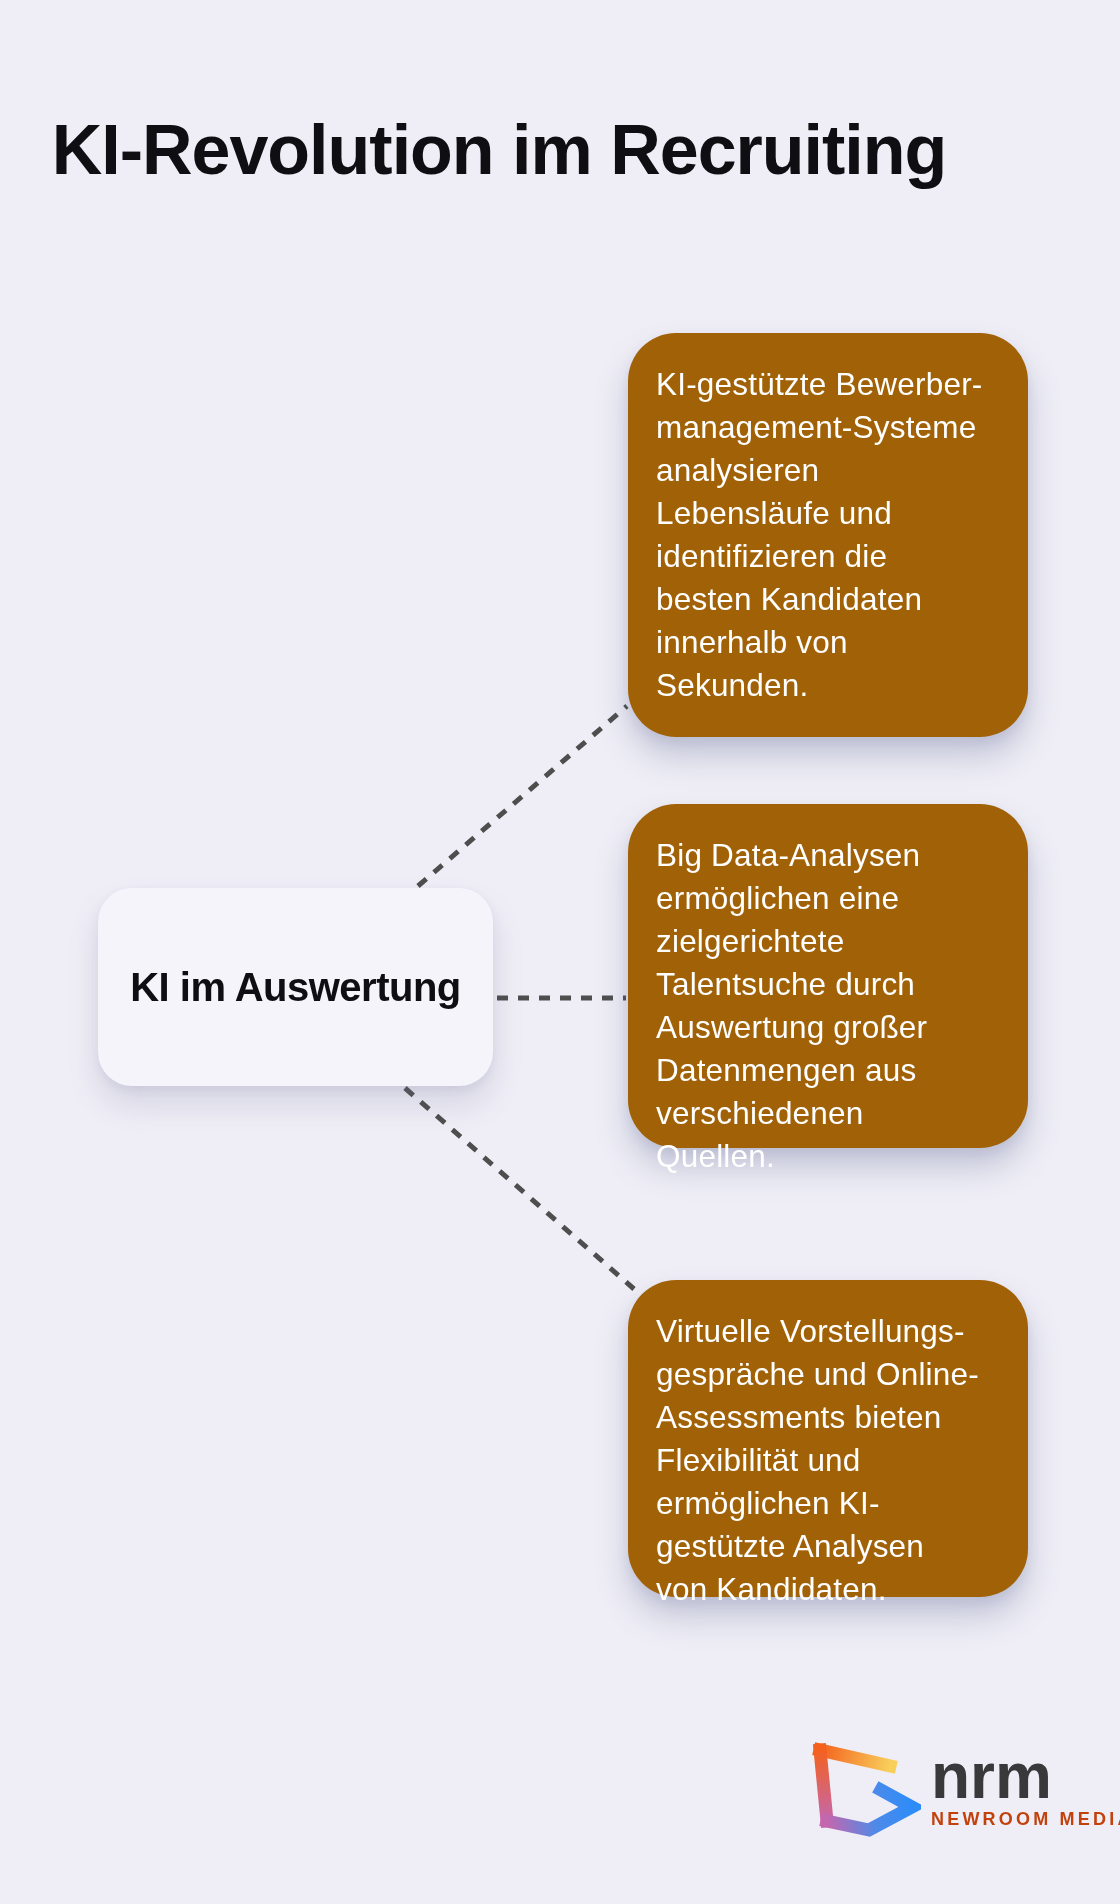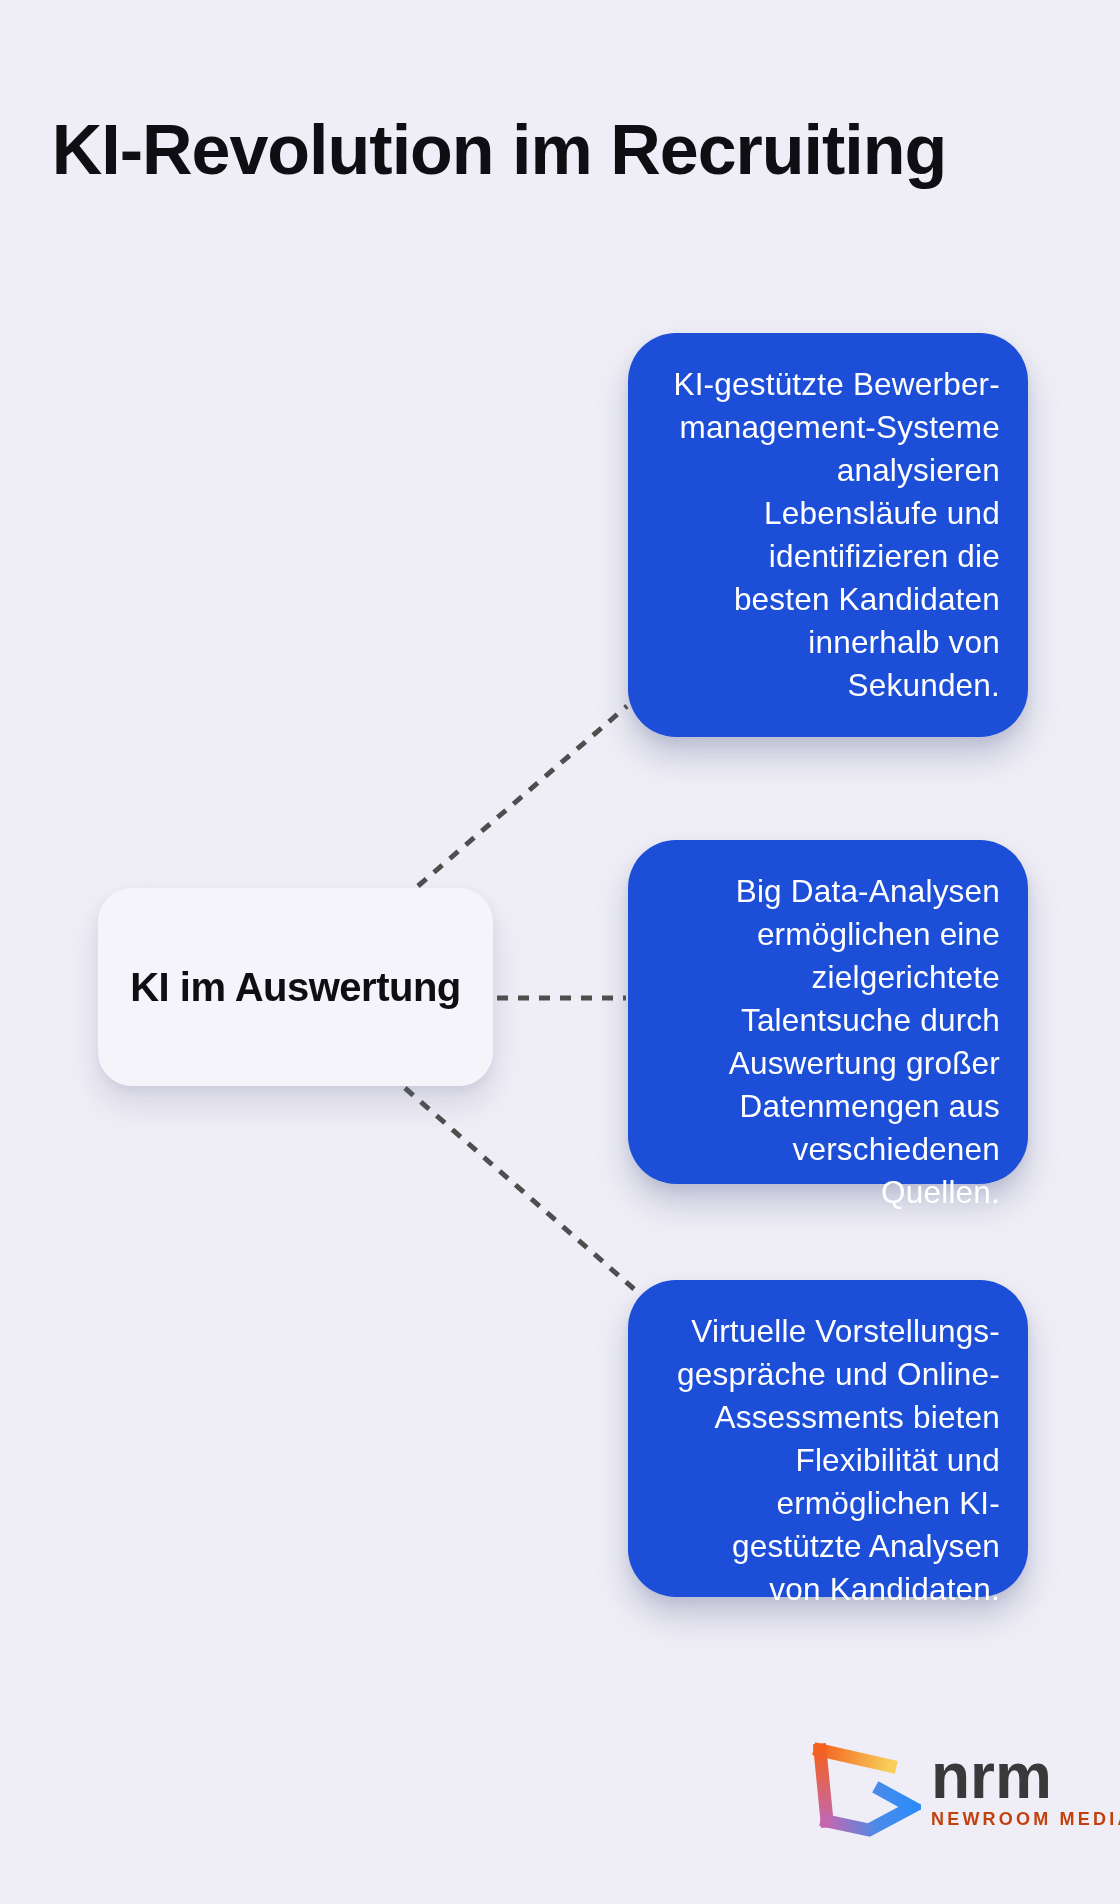--- a/index.html
+++ b/index.html
@@ -37,37 +37,36 @@
   .root-node span{
     font-size:40px;
     font-weight:700;
     letter-spacing:-0.5px;
     color:#0F0E12;
   }
   .branch{
     position:absolute;
     left:628px;
     width:400px;
-    background:#1d4ed8;
+    background:#a16207;
     border-radius:48px;
     box-shadow:0 20px 32px rgba(95,105,150,0.30), 0 6px 12px rgba(95,105,150,0.12);
     box-sizing:border-box;
     padding:30px 28px 28px 28px;
-    text-align:right;
   }
   .branch p{
     margin:0;
     color:#FFFFFF;
     font-size:31.5px;
     line-height:43px;
     white-space:pre-line;
     letter-spacing:0.2px;
   }
   .branch-1{top:333px;height:404px;}
-  .branch-2{top:840px;height:344px;}
+  .branch-2{top:804px;height:344px;}
   .branch-3{top:1280px;height:317px;}
   .logo{
     position:absolute;
     left:795px;top:1730px;
     display:flex;
     align-items:center;
   }
   .logo-mark{display:block;}
   .logo-text{
     margin-left:10px;

